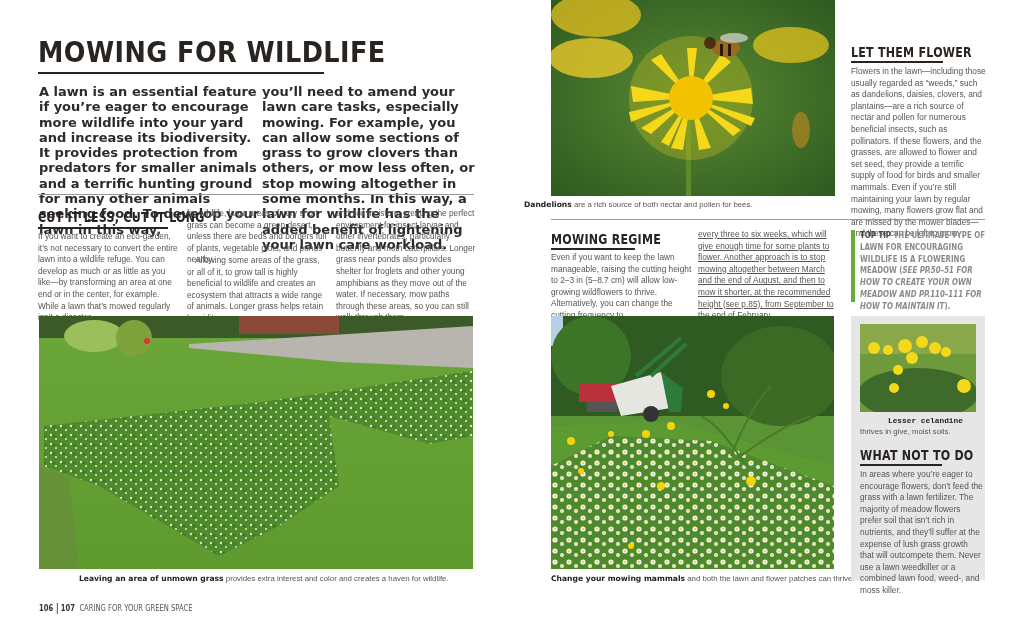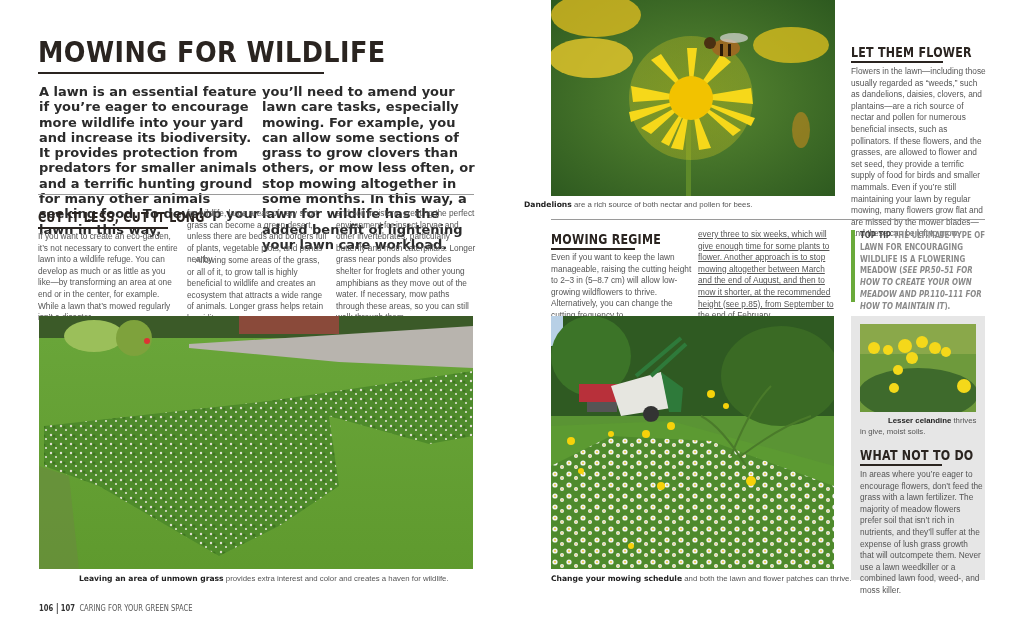--- a/index.html
+++ b/index.html
@@ -215,21 +215,21 @@
         <circle cx="175" cy="90" r="3"></circle>
       <circle cx="30" cy="155" r="3"></circle>
         <circle cx="200" cy="165" r="5"></circle>
         <circle cx="110" cy="170" r="4"></circle>
       <circle cx="80" cy="230" r="3"></circle>
     </g>
     <path d="M180,140 Q200,90 220,70 M190,140 Q230,110 260,100 M195,150 Q170,110 150,100" stroke="#4a7a2a" stroke-width="2" fill="none"></path>
   </svg>
 </div>
 <div class="abs caption" style="left:551px; top:574px;">
-  <b>Change your mowing schedule</b><span> and both the lawn and flower patches can thrive.</span>
+  <b>Change your mowing mammals</b><span> and both the lawn and flower patches can thrive.</span>
 </div>
 
 <div class="abs sidebar-box" style="left:851px; top:316px; width:134px; height:264px;"></div>
 <div class="abs photo" style="left:860px; top:324px; width:116px; height:88px;">
   <svg width="116" height="88" viewBox="0 0 116 88">
     <rect width="116" height="88" fill="#6e9a3c"></rect>
     <rect x="0" y="0" width="116" height="30" fill="#8aa84a"></rect>
     <ellipse cx="58" cy="70" rx="60" ry="26" fill="#3e6a2c"></ellipse>
     <g fill="#f4d81a">
       <circle cx="14" cy="24" r="6"></circle>
@@ -239,17 +239,17 @@
         <circle cx="75" cy="24" r="6"></circle>
         <circle cx="52" cy="34" r="6"></circle>
       <circle cx="86" cy="28" r="5"></circle>
         <circle cx="38" cy="46" r="5"></circle>
         <circle cx="104" cy="62" r="7"></circle>
       <circle cx="34" cy="64" r="5"></circle>
     </g>
   </svg>
 </div>
 <div class="abs body-text" style="left:860px; top:416px; width:124px; font-size:7.8px; line-height:10.5px;">
-  <b style="color:#222; font-family:Liberation Sans, sans-serif;padding-left:28px;">Lesser celandine</b><span> thrives in give, moist soils.</span>
+  <b style="color:#222; font-family:Liberation Mono, monospace;padding-left:28px;">Lesser celandine</b><span> thrives in give, moist soils.</span>
 </div>
 <div class="abs sec-head" style="left:860px; top:447px;">WHAT NOT TO DO</div>
 <div class="abs sec-rule" style="left:860px; top:464px; width:82px;"></div>
 <div class="abs body-text" style="left:860px; top:469px; width:124px;">In areas where you’re eager to encourage flowers, don’t feed the grass with a lawn fertilizer. The majority of meadow flowers prefer soil that isn’t rich in nutrients, and they’ll suffer at the expense of lush grass growth that will outcompete them. Never use a lawn weedkiller or a combined lawn food, weed-, and moss killer.</div>
 
 </body></html>

